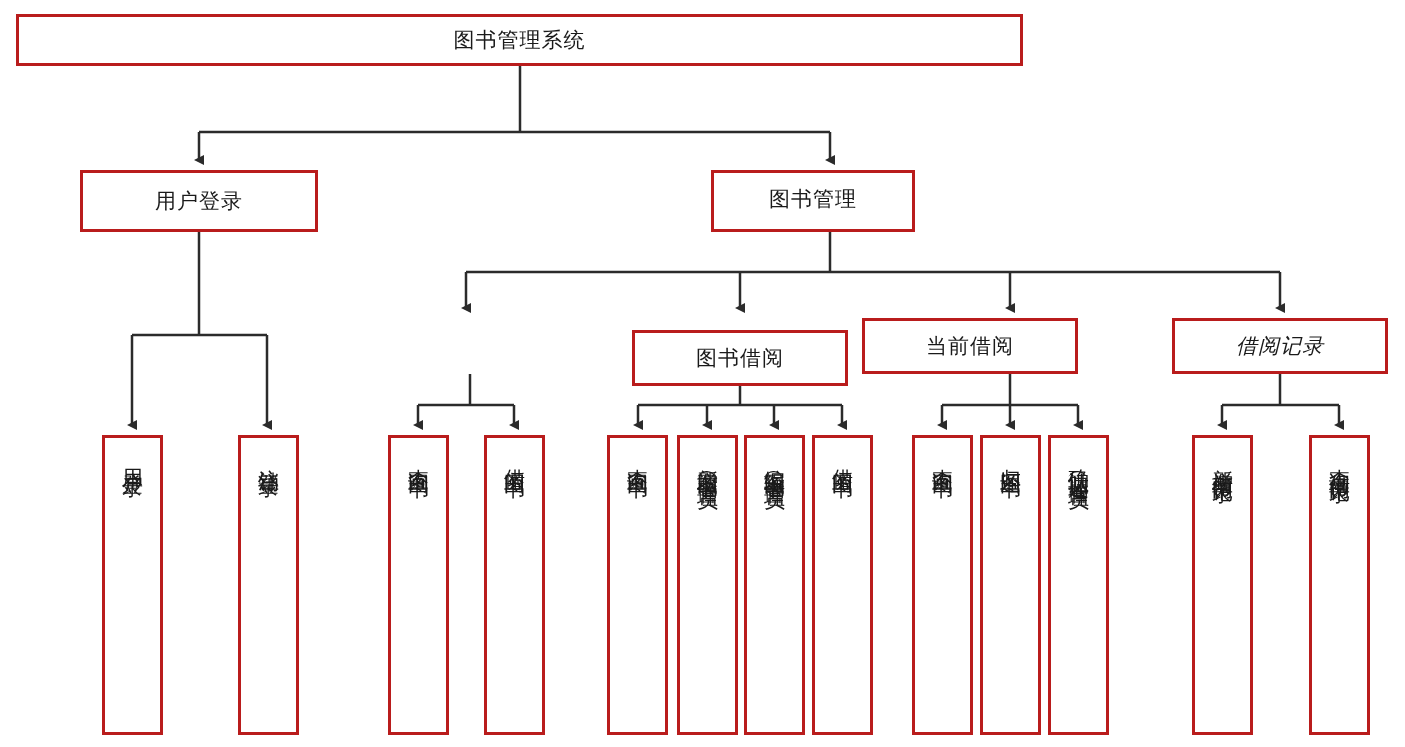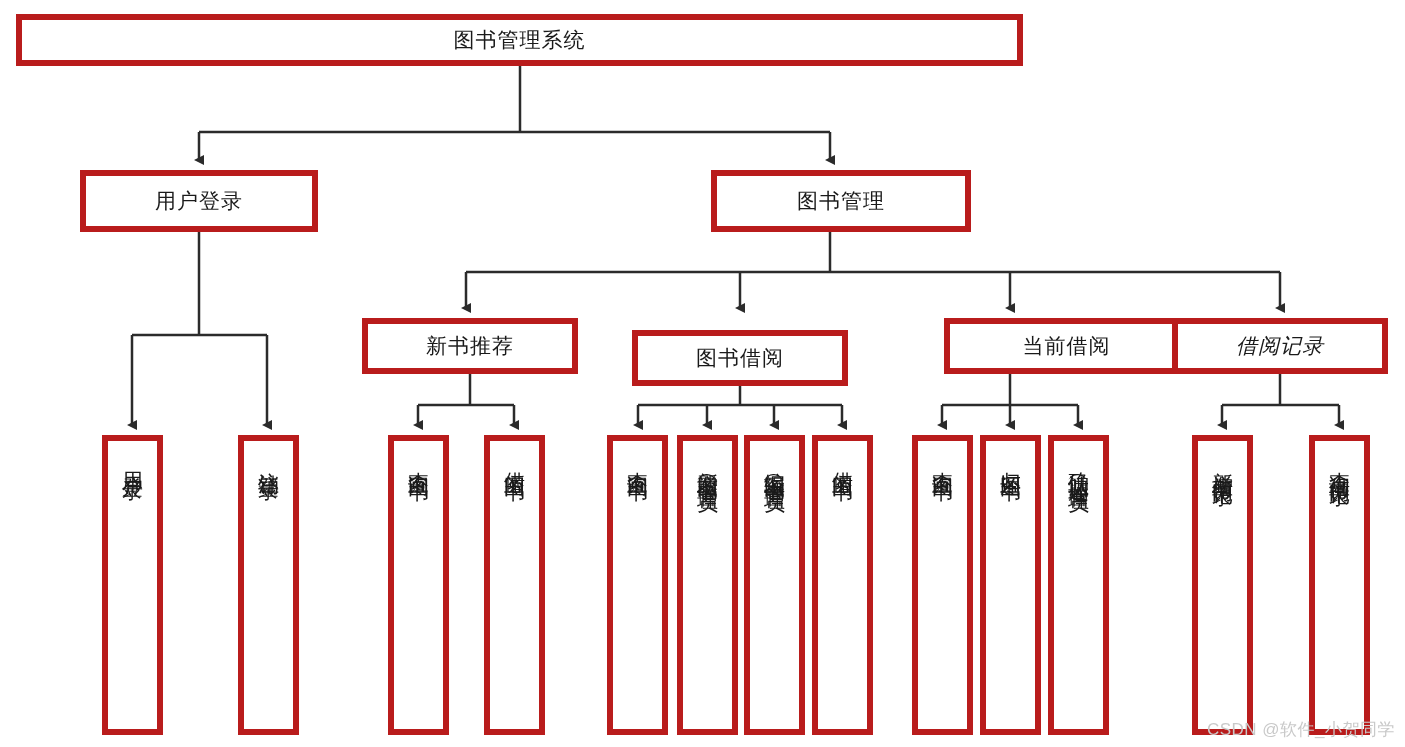--- a/index.html
+++ b/index.html
@@ -16,21 +16,21 @@
   }
   svg#wires{
     position:absolute;
     left:0; top:0;
     width:1405px; height:747px;
     pointer-events:none;
   }
   .node{
     position:absolute;
     box-sizing:border-box;
-    border:6px solid #b91c1c;
+    border:3px solid #b91c1c;
     background:#ffffff;
     display:flex;
     align-items:center;
     justify-content:center;
     text-align:center;
   }
   .node .lbl{
     font-size:21px;
     line-height:1.25;
     color:#1a1a1a;
@@ -121,33 +121,30 @@
   </svg>
 
   <div class="node horiz" style="left:16px; top:14px; width:1007px; height:52px;">
     <span class="lbl">图书管理系统</span>
   </div>
 
   <div class="node horiz" style="left:80px; top:170px; width:238px; height:62px;">
     <span class="lbl">用户登录</span>
   </div>
 
-  <div class="node horiz" style="left:711px; top:170px; width:260px; height:62px;">
+  <div class="node horiz" style="left:711px; top:170px; width:204px; height:62px;font-family:Liberation Mono, monospace;">
     <span class="lbl">图书管理</span>
   </div>
 
-  <div class="node horiz" style="left:362px; top:318px; width:216px; height:56px;">
-    <span class="lbl">新书推荐</span>
-  </div>
 
   <div class="node horiz" style="left:632px; top:318px; width:216px; height:56px;margin-top:12px;">
     <span class="lbl">图书借阅</span>
   </div>
 
-  <div class="node horiz" style="left:944px; top:318px; width:245px; height:56px;">
+  <div class="node horiz" style="left:862px; top:318px; width:216px; height:56px;">
     <span class="lbl">当前借阅</span>
   </div>
 
   <div class="node horiz" style="left:1172px; top:318px; width:216px; height:56px;font-style:italic;">
     <span class="lbl">借阅记录</span>
   </div>
 
   <div class="node vert" style="left:102px; top:435px; width:61px; height:300px;">
     <span class="lbl">用户登录</span>
   </div>
@@ -193,15 +190,14 @@
   </div>
 
   <div class="node vert" style="left:1192px; top:435px; width:61px; height:300px;">
     <span class="lbl">新增借阅记录</span>
   </div>
 
   <div class="node vert" style="left:1309px; top:435px; width:61px; height:300px;">
     <span class="lbl">查询借阅记录</span>
   </div>
 
-  <div id="watermark">CSDN @软件_小贺同学</div>
 
 </div>
 
 </body></html>

